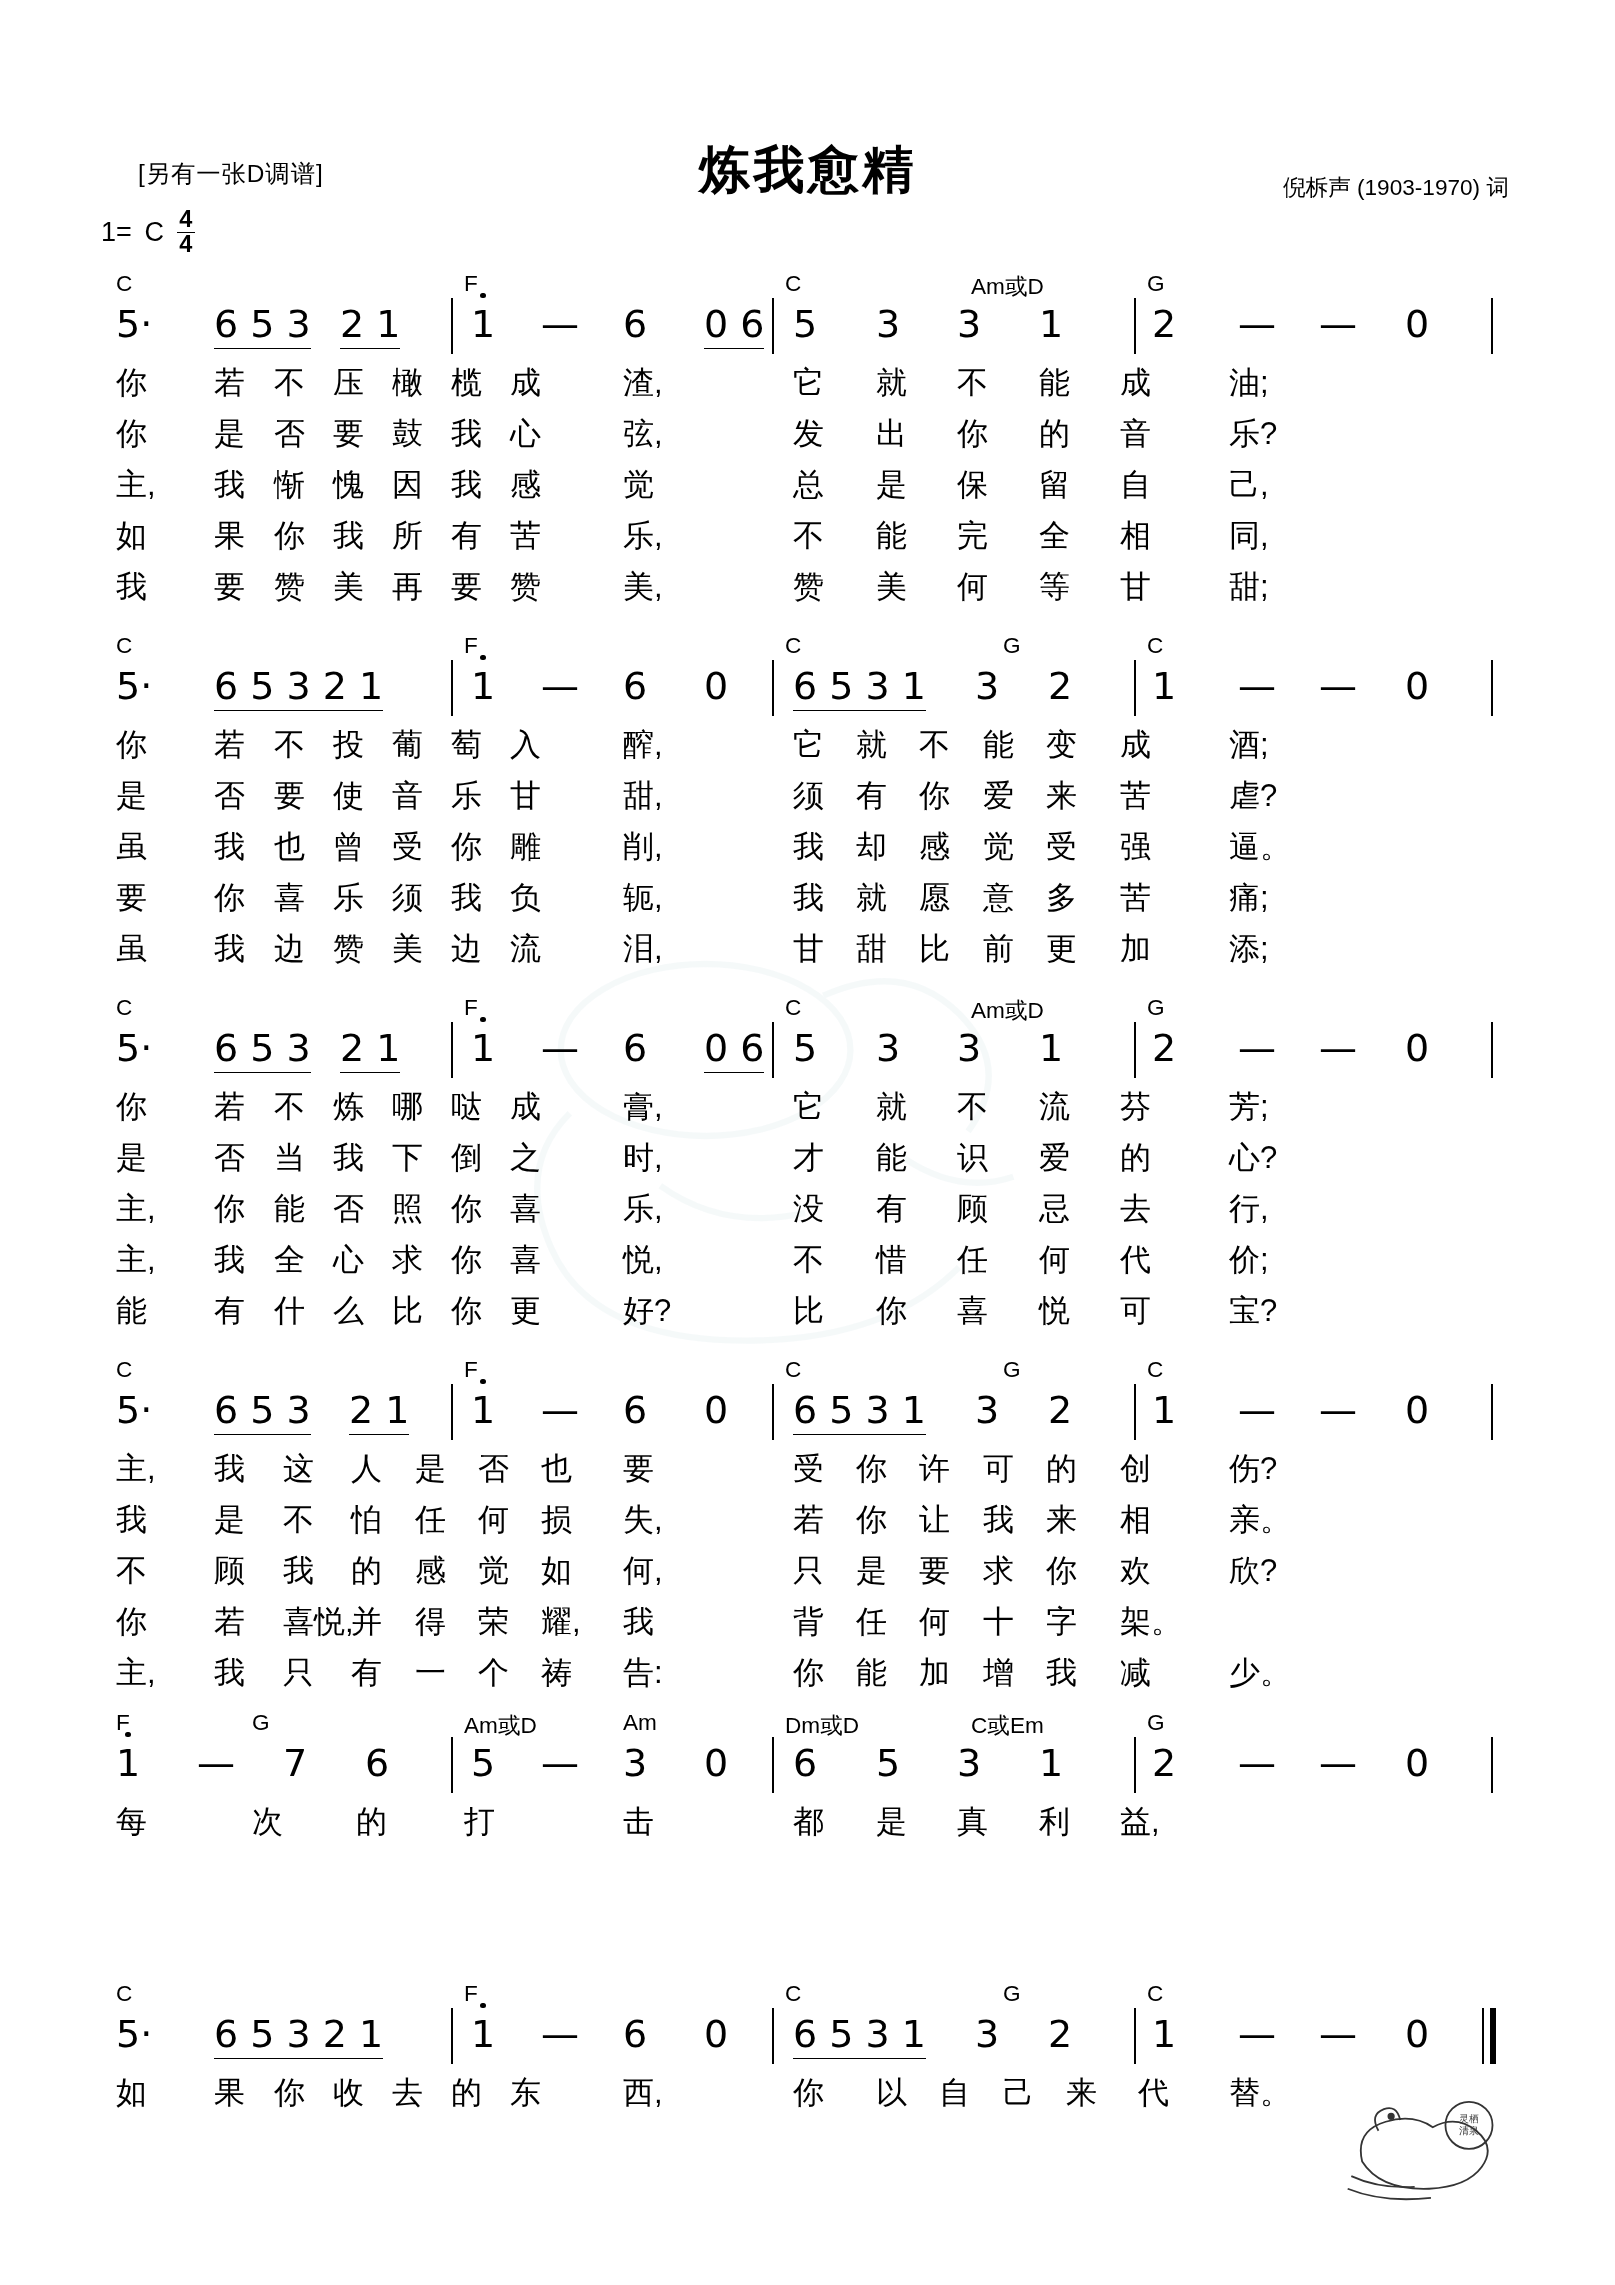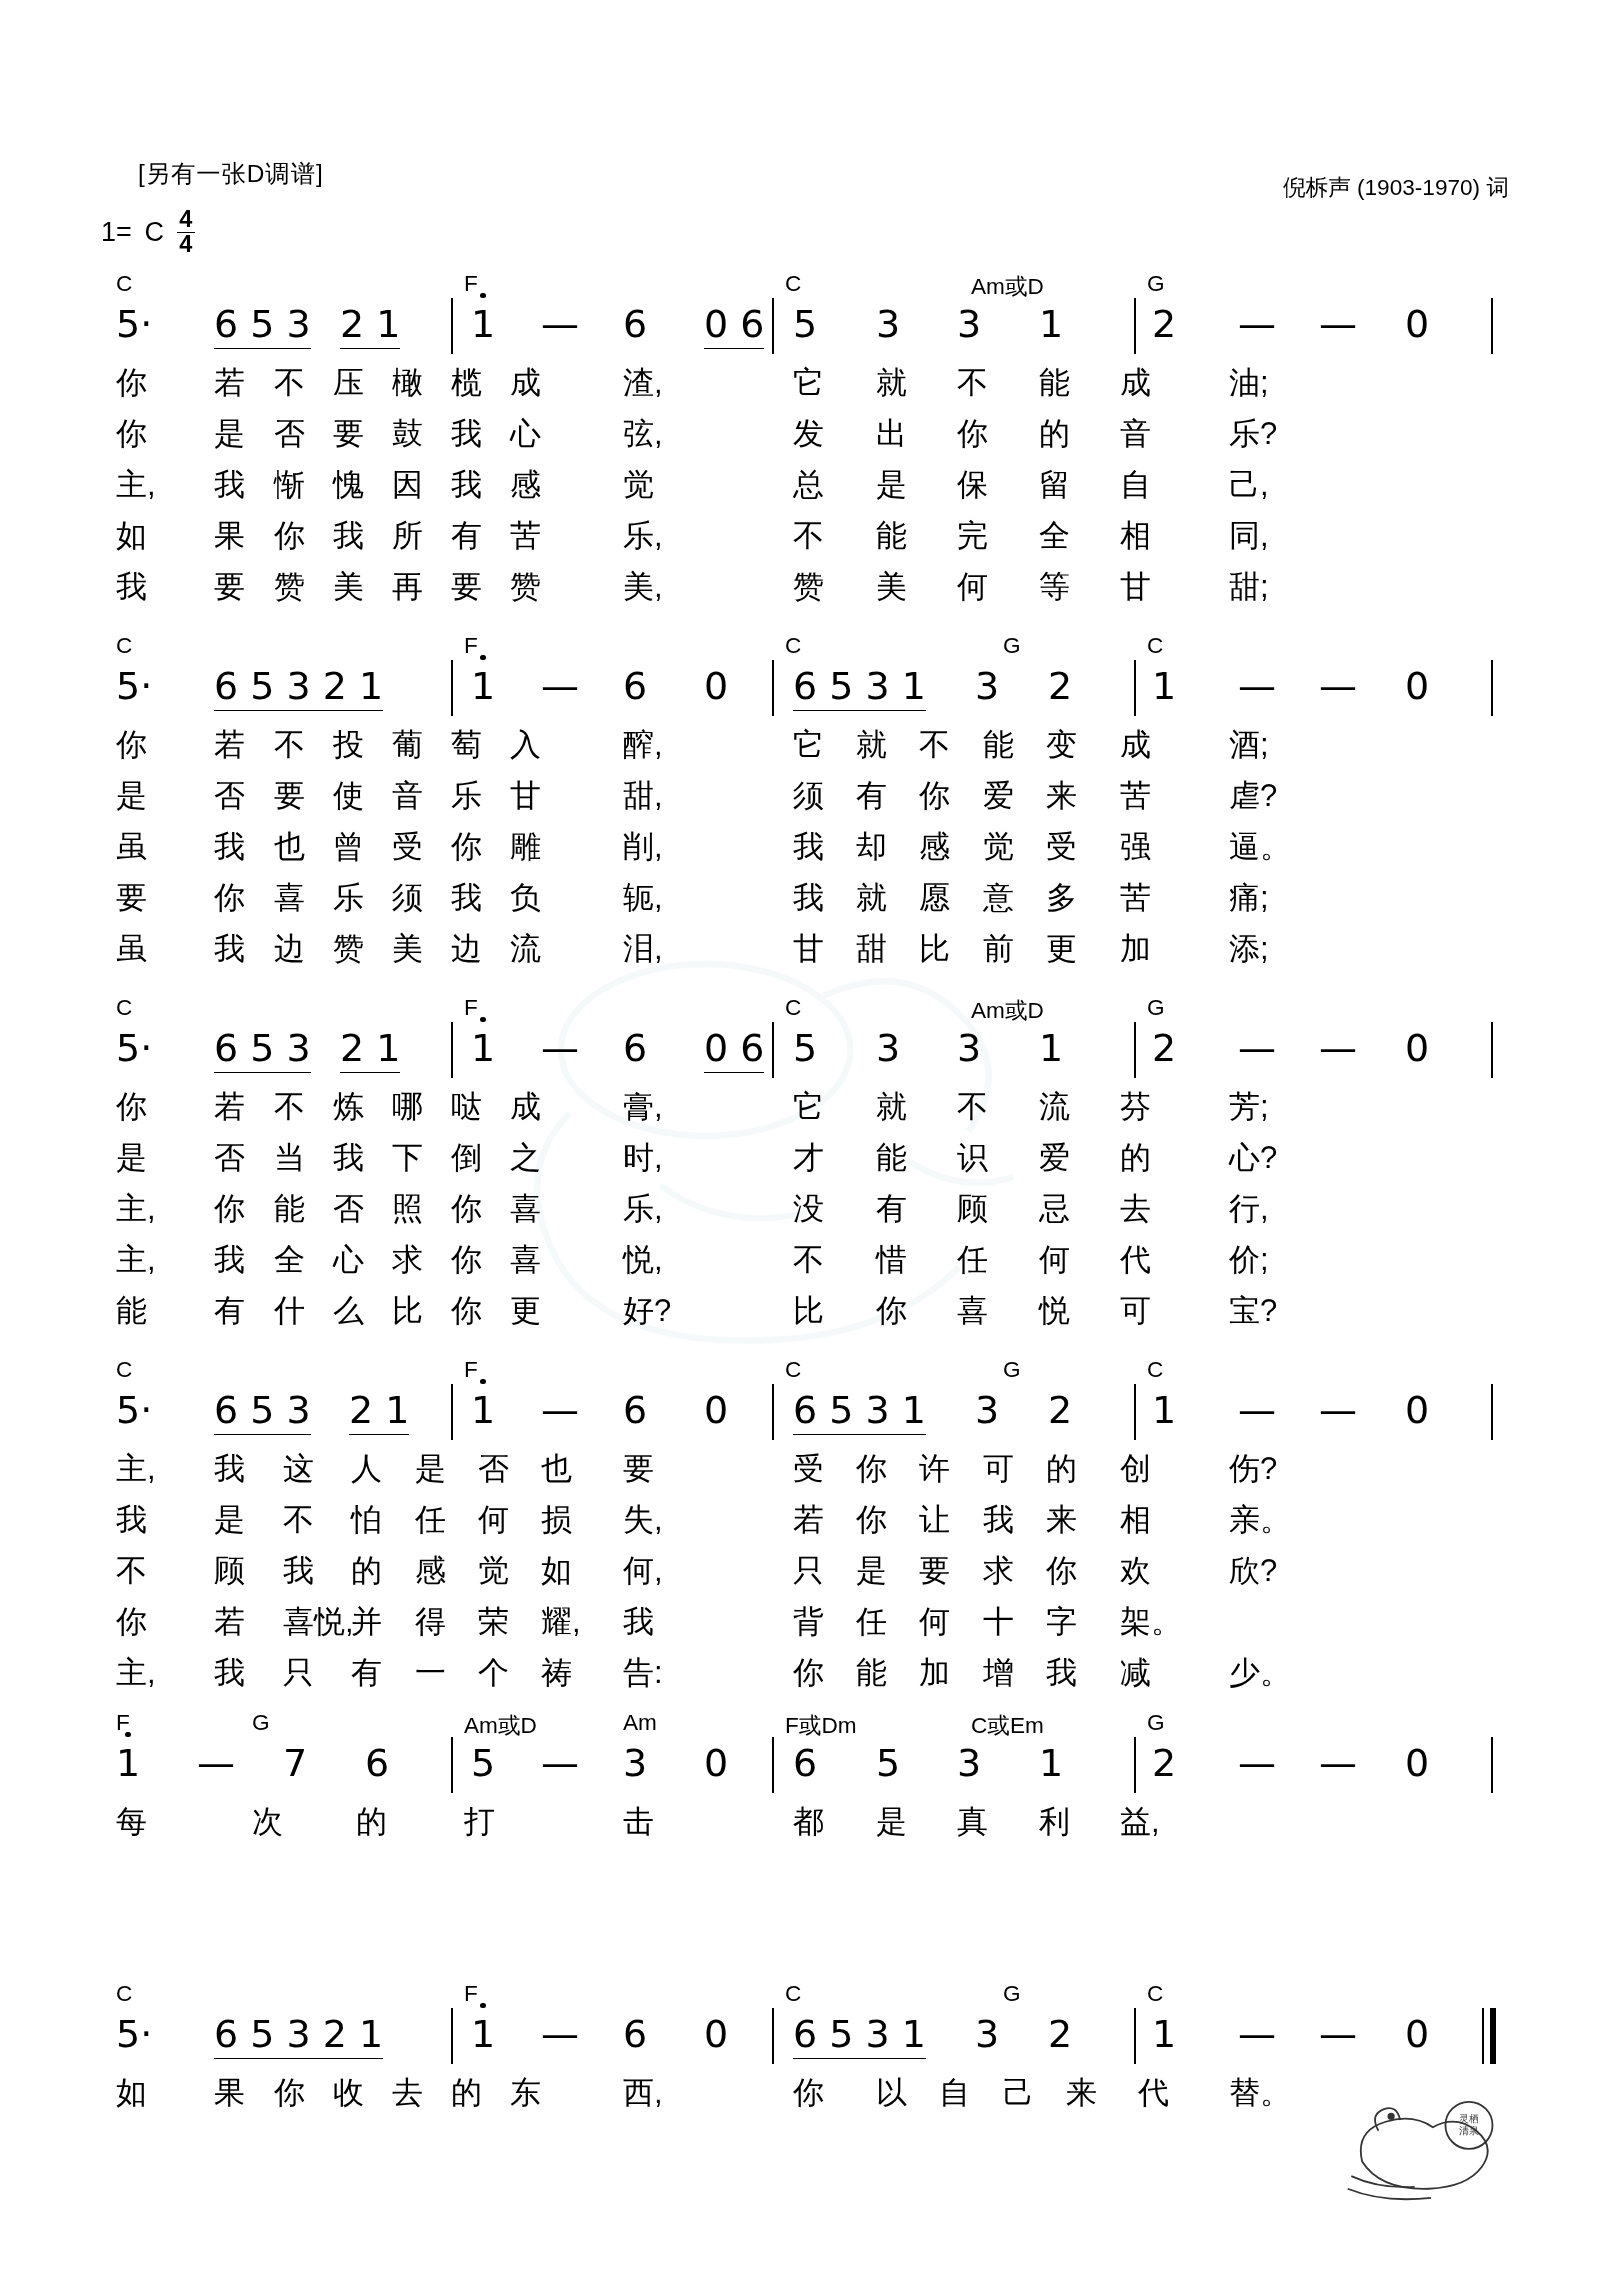--- a/index.html
+++ b/index.html
@@ -83,20 +83,21 @@
 
   <div class="keysig">
     <span>1=</span>
     <span>C</span>
     <span class="frac">
       <span class="num">4</span>
       <span class="den">4</span>
     </span>
   </div>
 
+  <div class="title">炼我愈精</div>
   <div class="credit-right">倪柝声 (1903-1970) 词</div>
 
   <svg class="watermark" viewBox="0 0 760 560">
     <g fill="none" stroke="#9bbfc7" stroke-width="7">
       <ellipse cx="300" cy="180" rx="160" ry="95"></ellipse>
       <path d="M150 250 q-60 60 -20 150 q40 90 180 100 q180 10 270 -80"></path>
       <path d="M430 120 q90 -40 150 20 q60 60 10 130"></path>
       <path d="M250 330 q70 50 160 30"></path>
       <path d="M520 300 q60 40 120 20"></path>
     </g>
@@ -548,21 +549,21 @@
           <span class="ly" style="left: 1004px;">减</span>
           <span class="ly" style="left: 1113px;">少。</span>
         </div>
       </div>
       <div class="system" style="top: 1710px;">
         <div class="chordrow">
           <div class="chord" style="left: 0px;">F</div>
           <div class="chord" style="left: 136px;">G</div>
           <div class="chord" style="left: 348px;">Am或D</div>
           <div class="chord" style="left: 507px;">Am</div>
-          <div class="chord" style="left: 669px;">F或Dm</div>
+          <div class="chord" style="left: 669px;">Dm或D</div>
           <div class="chord" style="left: 855px;">C或Em</div>
           <div class="chord" style="left: 1031px;">G</div>
         </div>
         <div class="notesrow">
           <div class="note" style="left: 0px;"><span class="dotover">1</span></div>
           <div class="note" style="left: 81px;">—</div>
           <div class="note" style="left: 167px;">7</div>
           <div class="note" style="left: 249px;">6</div>
           <div class="note" style="left: 355px;">5</div>
           <div class="note" style="left: 425px;">—</div>

